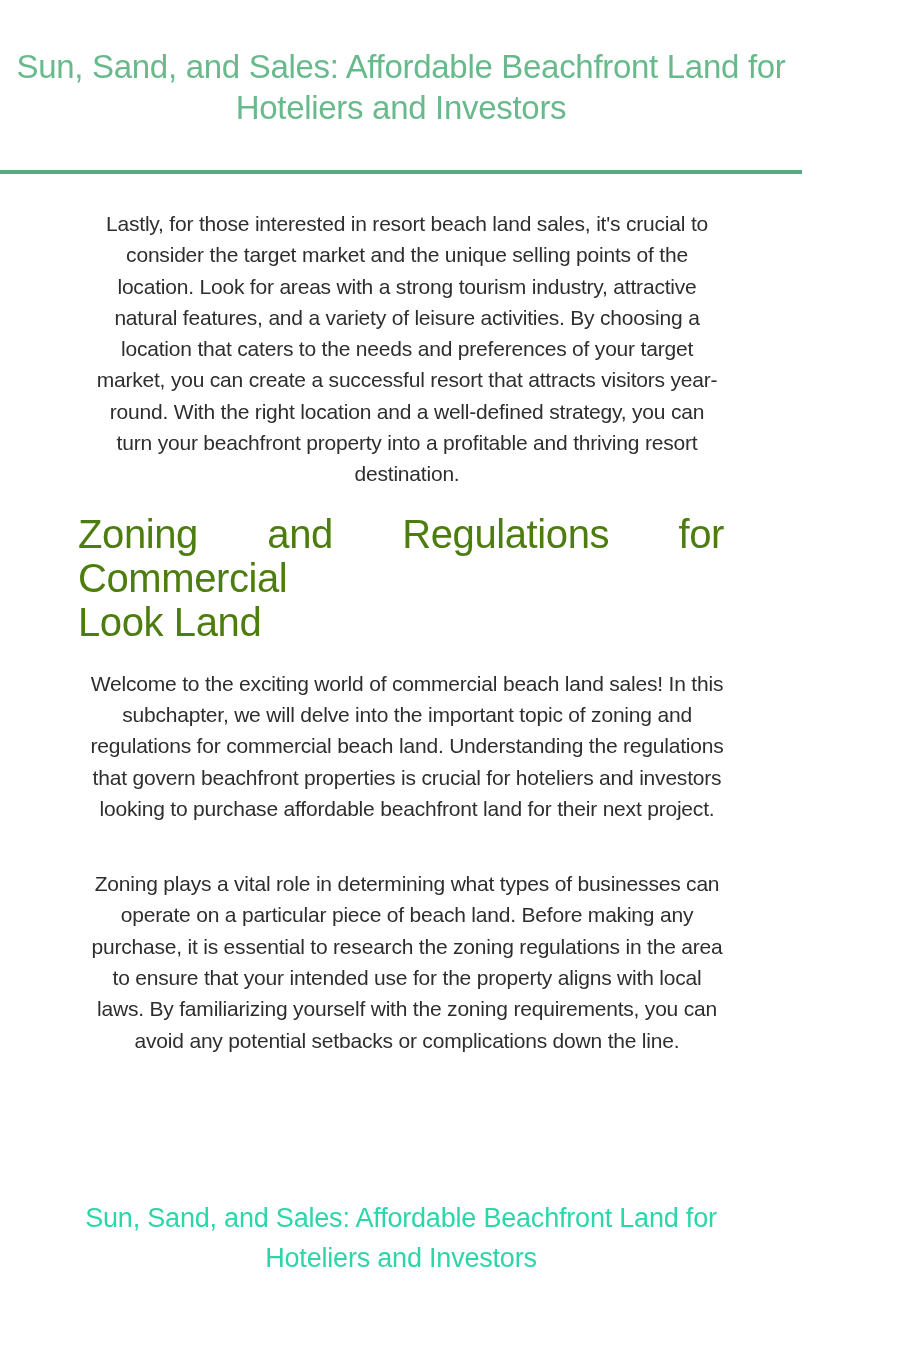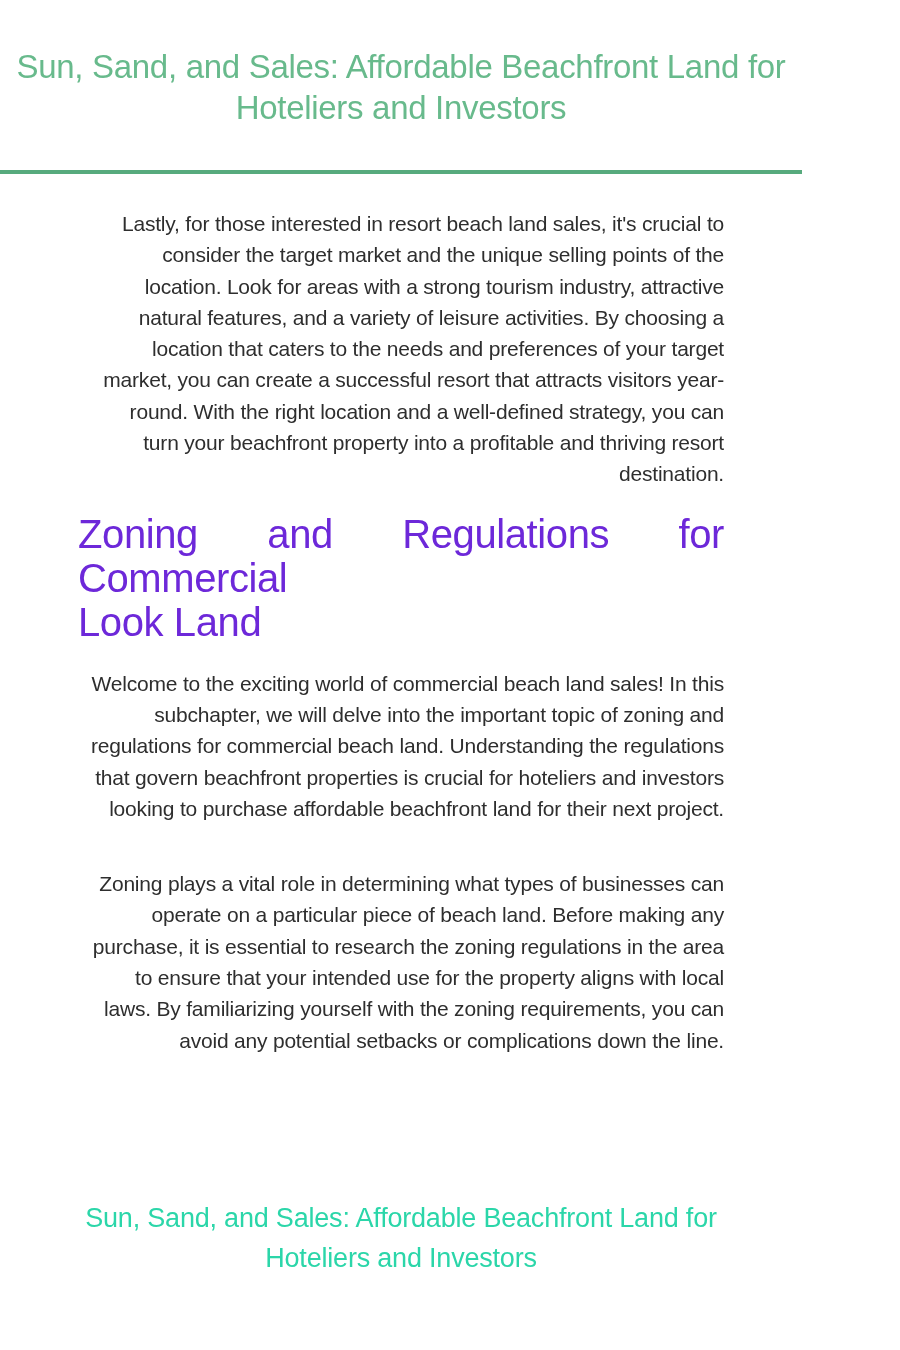--- a/index.html
+++ b/index.html
@@ -42,33 +42,33 @@
     padding: 34px 78px 0 78px;
   }
   .content p {
     margin: 0 0 44px 12px;
     max-width: 746px;
     font-size: 21px;
     line-height: 31.3px;
     font-weight: 300;
     letter-spacing: -0.2px;
     color: #2e2e2e;
-    text-align: right;
+    text-align: center;
   }
   .content p.first {
     margin-bottom: 22px;
   }
   .section-heading {
     margin: 0 0 24px 0;
     max-width: 744px;
     font-size: 40px;
     line-height: 44px;
     font-weight: 400;
     letter-spacing: -0.4px;
-    color: #6d28d9;
+    color: #4d7c0f;
   }
   .section-heading .h-line { display: block; }
   .section-heading .h-line.justified {
     text-align: justify;
     text-align-last: justify;
   }
   
   .footer {
     position: absolute;
     top: 1198px;

